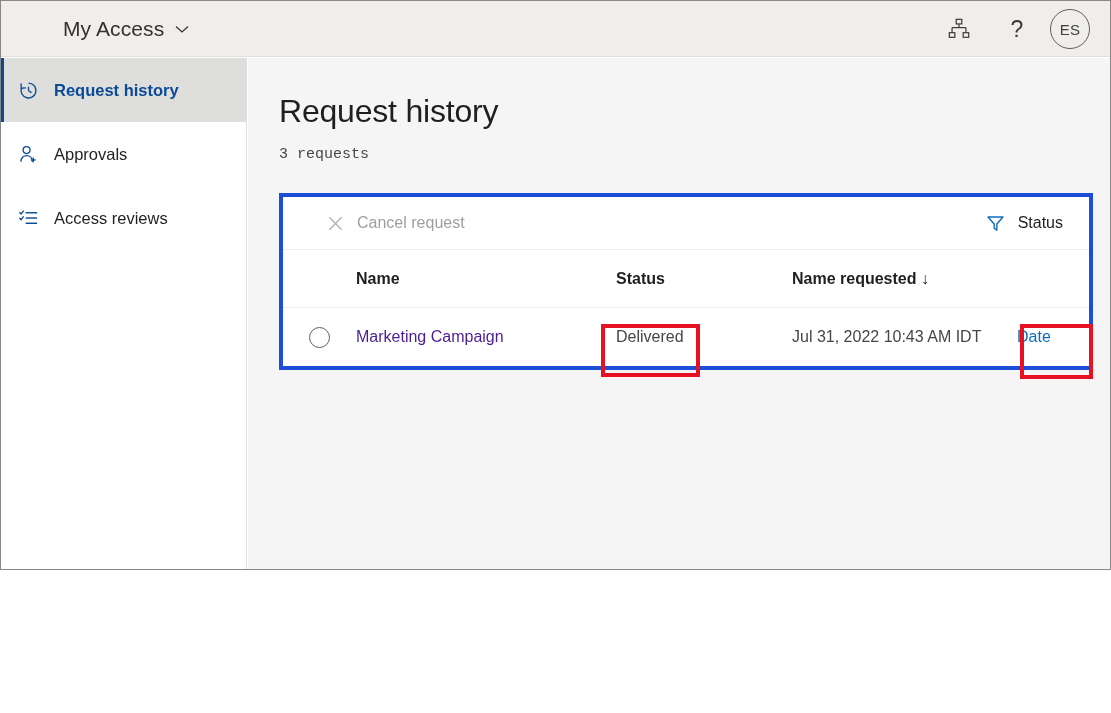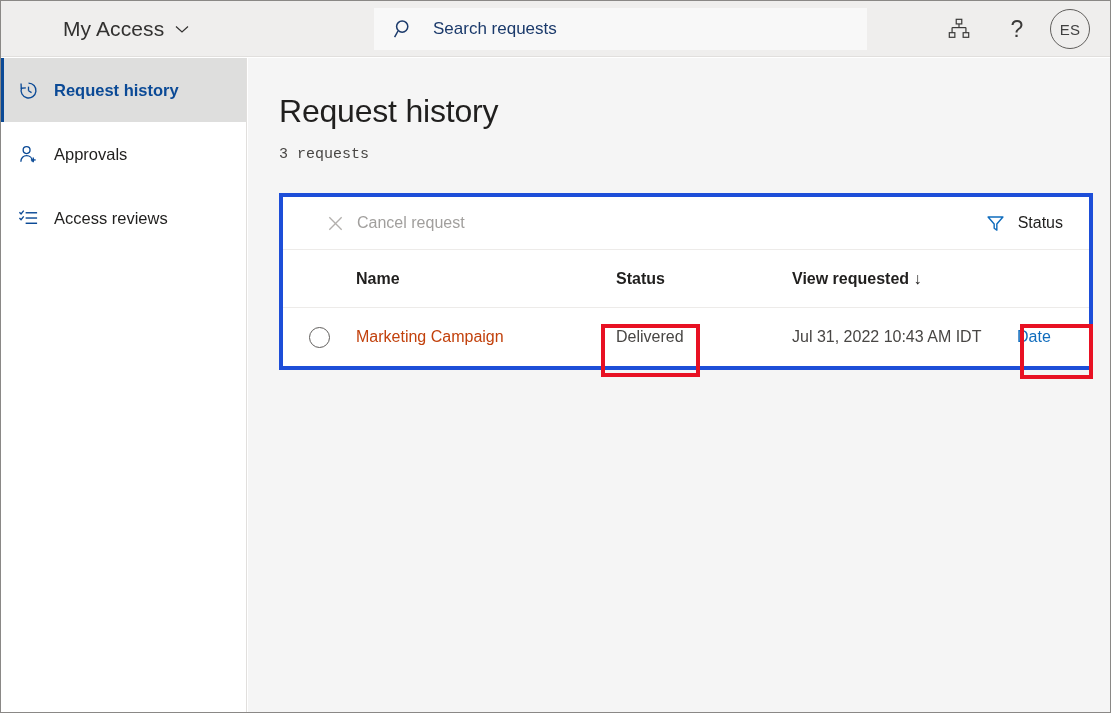--- a/index.html
+++ b/index.html
@@ -4,21 +4,21 @@
 <style>
   * { box-sizing: border-box; margin: 0; padding: 0; }
   html, body {
     width: 1111px; height: 713px;
     font-family: "Liberation Sans", sans-serif;
     background: #ffffff;
     overflow: hidden;
   }
   #app {
     position: relative;
-    width: 1111px; height: 713px;
+    width: 1111px; height: 570px;
     border: 1px solid #8a8886;
     background: #ffffff;
     overflow: hidden;
   }
 
   
   .topbar {
     position: absolute; left: 0; top: 0;
     width: 1109px; height: 56px;
     background: #efeeed;
@@ -154,21 +154,21 @@
   .c-name { width: 260px; flex: 0 0 260px; }
   .c-stat { width: 176px; flex: 0 0 176px; }
   .c-date { flex: 1 1 auto; }
   .c-act  { width: 72px; flex: 0 0 72px; text-align: left; }
   .radio {
     width: 21px; height: 21px; border-radius: 50%;
     border: 1.3px solid #605e5c; background: #fff;
     cursor: pointer;
   }
   .viewlink { color: #0f6cbd; cursor: pointer; font-size: 16px; }
-  .datarow .c-name { color: #c2410c; }
+  .datarow .c-name { color: #4c1d95; }
 
   
   .annot {
     position: absolute;
     border: 4px solid #e81123;
     pointer-events: none;
     z-index: 20;
   }
   #annot-status { left: 600px; top: 323px; width: 99px; height: 53px; }
   #annot-view   { left: 1019px; top: 323px; width: 73px; height: 55px; }
@@ -182,29 +182,20 @@
 
     <div class="brand">
       <span class="brand-title">My Access</span>
       <span class="chev">
         <svg viewBox="0 0 16 16" width="16" height="16" aria-hidden="true">
           <path d="M2 5.5 L8 11 L14 5.5" fill="none" stroke="#323130" stroke-width="1.2"></path>
         </svg>
       </span>
     </div>
 
-    <div class="searchwrap">
-      <span class="search-icon">
-        <svg viewBox="0 0 22 22" width="22" height="22" aria-hidden="true">
-          <circle cx="9.2" cy="8.6" r="5.6" fill="none" stroke="#1b3a6b" stroke-width="1.5"></circle>
-          <line x1="5.0" y1="13.0" x2="1.6" y2="19.2" stroke="#1b3a6b" stroke-width="1.5"></line>
-        </svg>
-      </span>
-      <span class="search-ph">Search requests</span>
-    </div>
 
     <div class="topicons">
       <div class="iconbtn">
         <svg viewBox="0 0 26 26" width="24" height="24" aria-hidden="true">
           <rect x="10" y="2.5" width="6" height="5" fill="none" stroke="#3b3a39" stroke-width="1.3"></rect>
           <rect x="2.5" y="17" width="6" height="5" fill="none" stroke="#3b3a39" stroke-width="1.3"></rect>
           <rect x="17.5" y="17" width="6" height="5" fill="none" stroke="#3b3a39" stroke-width="1.3"></rect>
           <line x1="13" y1="7.5" x2="13" y2="11.5" stroke="#3b3a39" stroke-width="1.3"></line>
           <line x1="5.5" y1="11.5" x2="20.5" y2="11.5" stroke="#3b3a39" stroke-width="1.3"></line>
           <line x1="5.5" y1="11.5" x2="5.5" y2="17" stroke="#3b3a39" stroke-width="1.3"></line>
@@ -288,21 +279,21 @@
         </button>
       </div>
 
       <div class="tbl">
 
         <div class="trow headrow">
           <div class="c-sel"></div>
           <div class="c-name">Name</div>
           <div class="c-stat">Status</div>
           <div class="c-date">
-            <span>View requested</span>
+            <span>Name requested</span>
             <span>↓</span>
           </div>
           <div class="c-act"></div>
         </div>
 
         <div class="trow datarow">
           <div class="c-sel">
             <span class="radio"></span>
           </div>
           <div class="c-name">Marketing Campaign</div>

